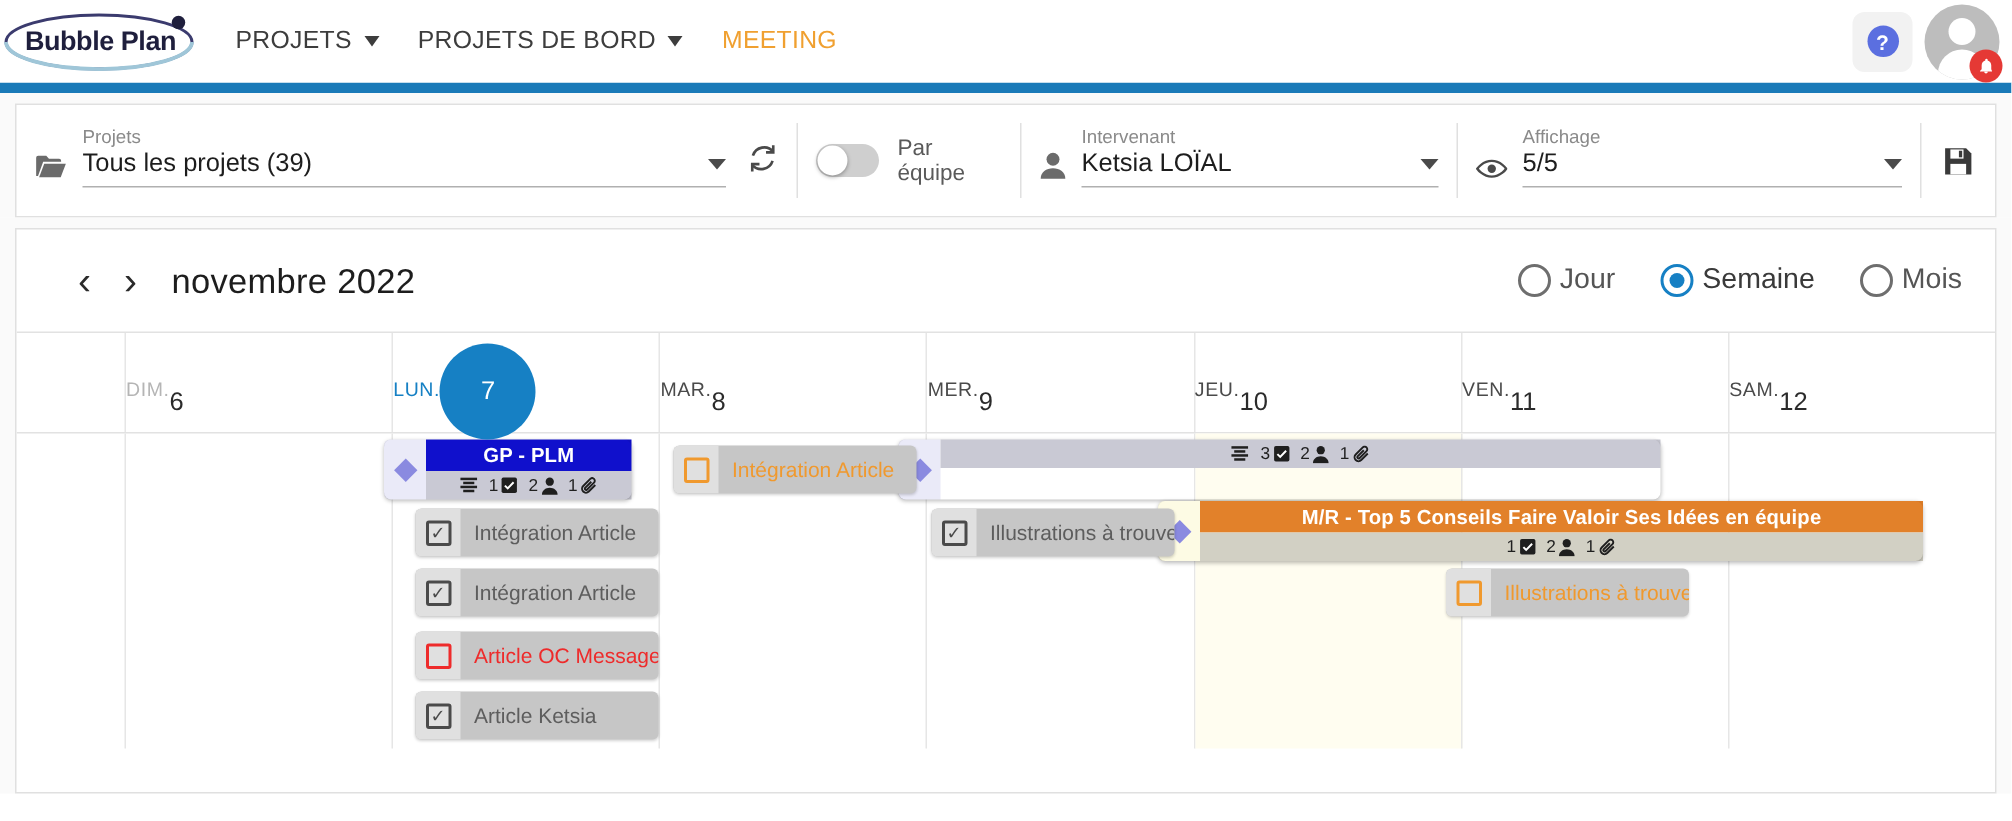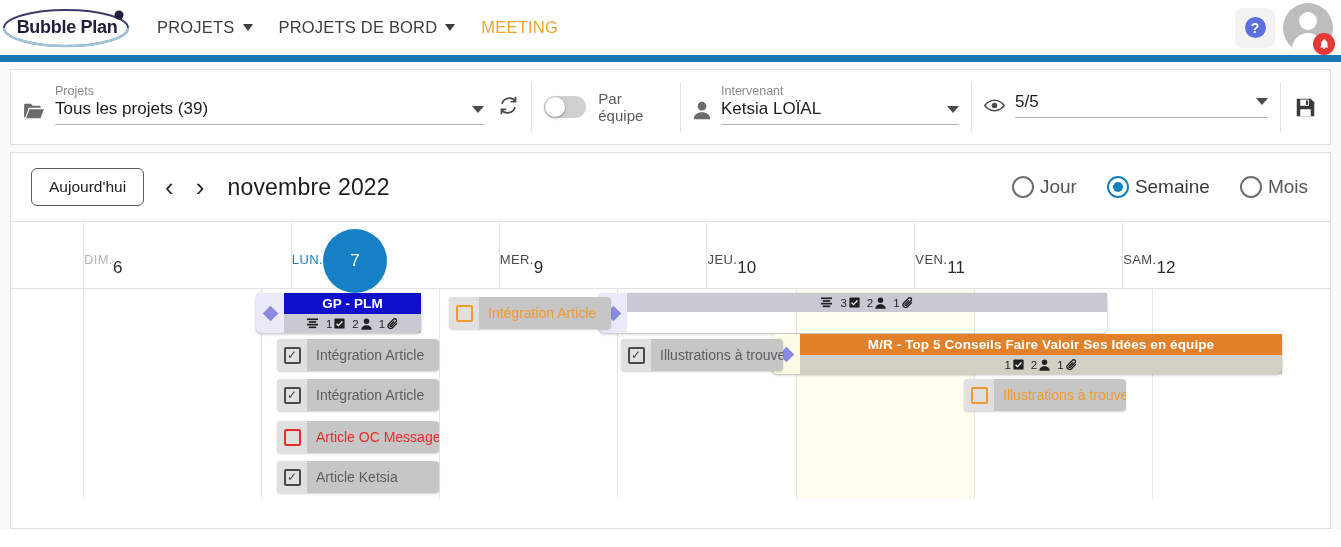--- a/index.html
+++ b/index.html
@@ -443,20 +443,21 @@
 
     <div class="fgroup" style="flex:1 1 auto;">
       <div class="field" style="flex:1 1 auto;">
         <div class="field-icon">
           <svg width="21" height="15" viewBox="0 0 24 16" fill="none" stroke="#4a4a4a" stroke-width="1.8">
             <path d="M1 8s4-6 11-6 11 6 11 6-4 6-11 6S1 8 1 8z"></path>
             <circle cx="12" cy="8" r="3.2" fill="#4a4a4a" stroke="none"></circle>
           </svg>
         </div>
         <div class="field-body" style="flex:1 1 auto;">
+          <div class="field-label">Affichage</div>
           <div class="field-underline">
             <span class="field-value">5/5</span>
             <span class="dd-caret"></span>
           </div>
         </div>
       </div>
     </div>
 
     <div class="fdivider"></div>
 
@@ -469,21 +470,20 @@
       </svg>
     </div>
 
   </div>
 </div>
 
 <div class="cal-outer">
   <div class="cal-panel">
 
     <div class="cal-toolbar">
-      <button class="today-btn">Aujourd'hui</button>
       <div class="nav-arrow arrow-prev">‹</div>
       <div class="nav-arrow arrow-next">›</div>
       <div class="cal-title">novembre 2022</div>
 
       <div class="view-radios">
         <div class="radio-opt">
           <span class="radio-circle"></span>
           <span class="radio-label">Jour</span>
         </div>
         <div class="radio-opt selected">
@@ -503,20 +503,24 @@
 
       <div class="dayhead">
         <div class="daycol-spacer"></div>
         <div class="dayhead-cell muted">
           <div class="day-name">DIM.</div>
           <div class="day-num">6</div>
         </div>
         <div class="dayhead-cell today">
           <div class="day-name">LUN.</div>
           <div class="day-num">7</div>
+        </div>
+        <div class="dayhead-cell">
+          <div class="day-name">MAR.</div>
+          <div class="day-num">8</div>
         </div>
         <div class="dayhead-cell">
           <div class="day-name">MER.</div>
           <div class="day-num">9</div>
         </div>
         <div class="dayhead-cell">
           <div class="day-name">JEU.</div>
           <div class="day-num">10</div>
         </div>
         <div class="dayhead-cell">

